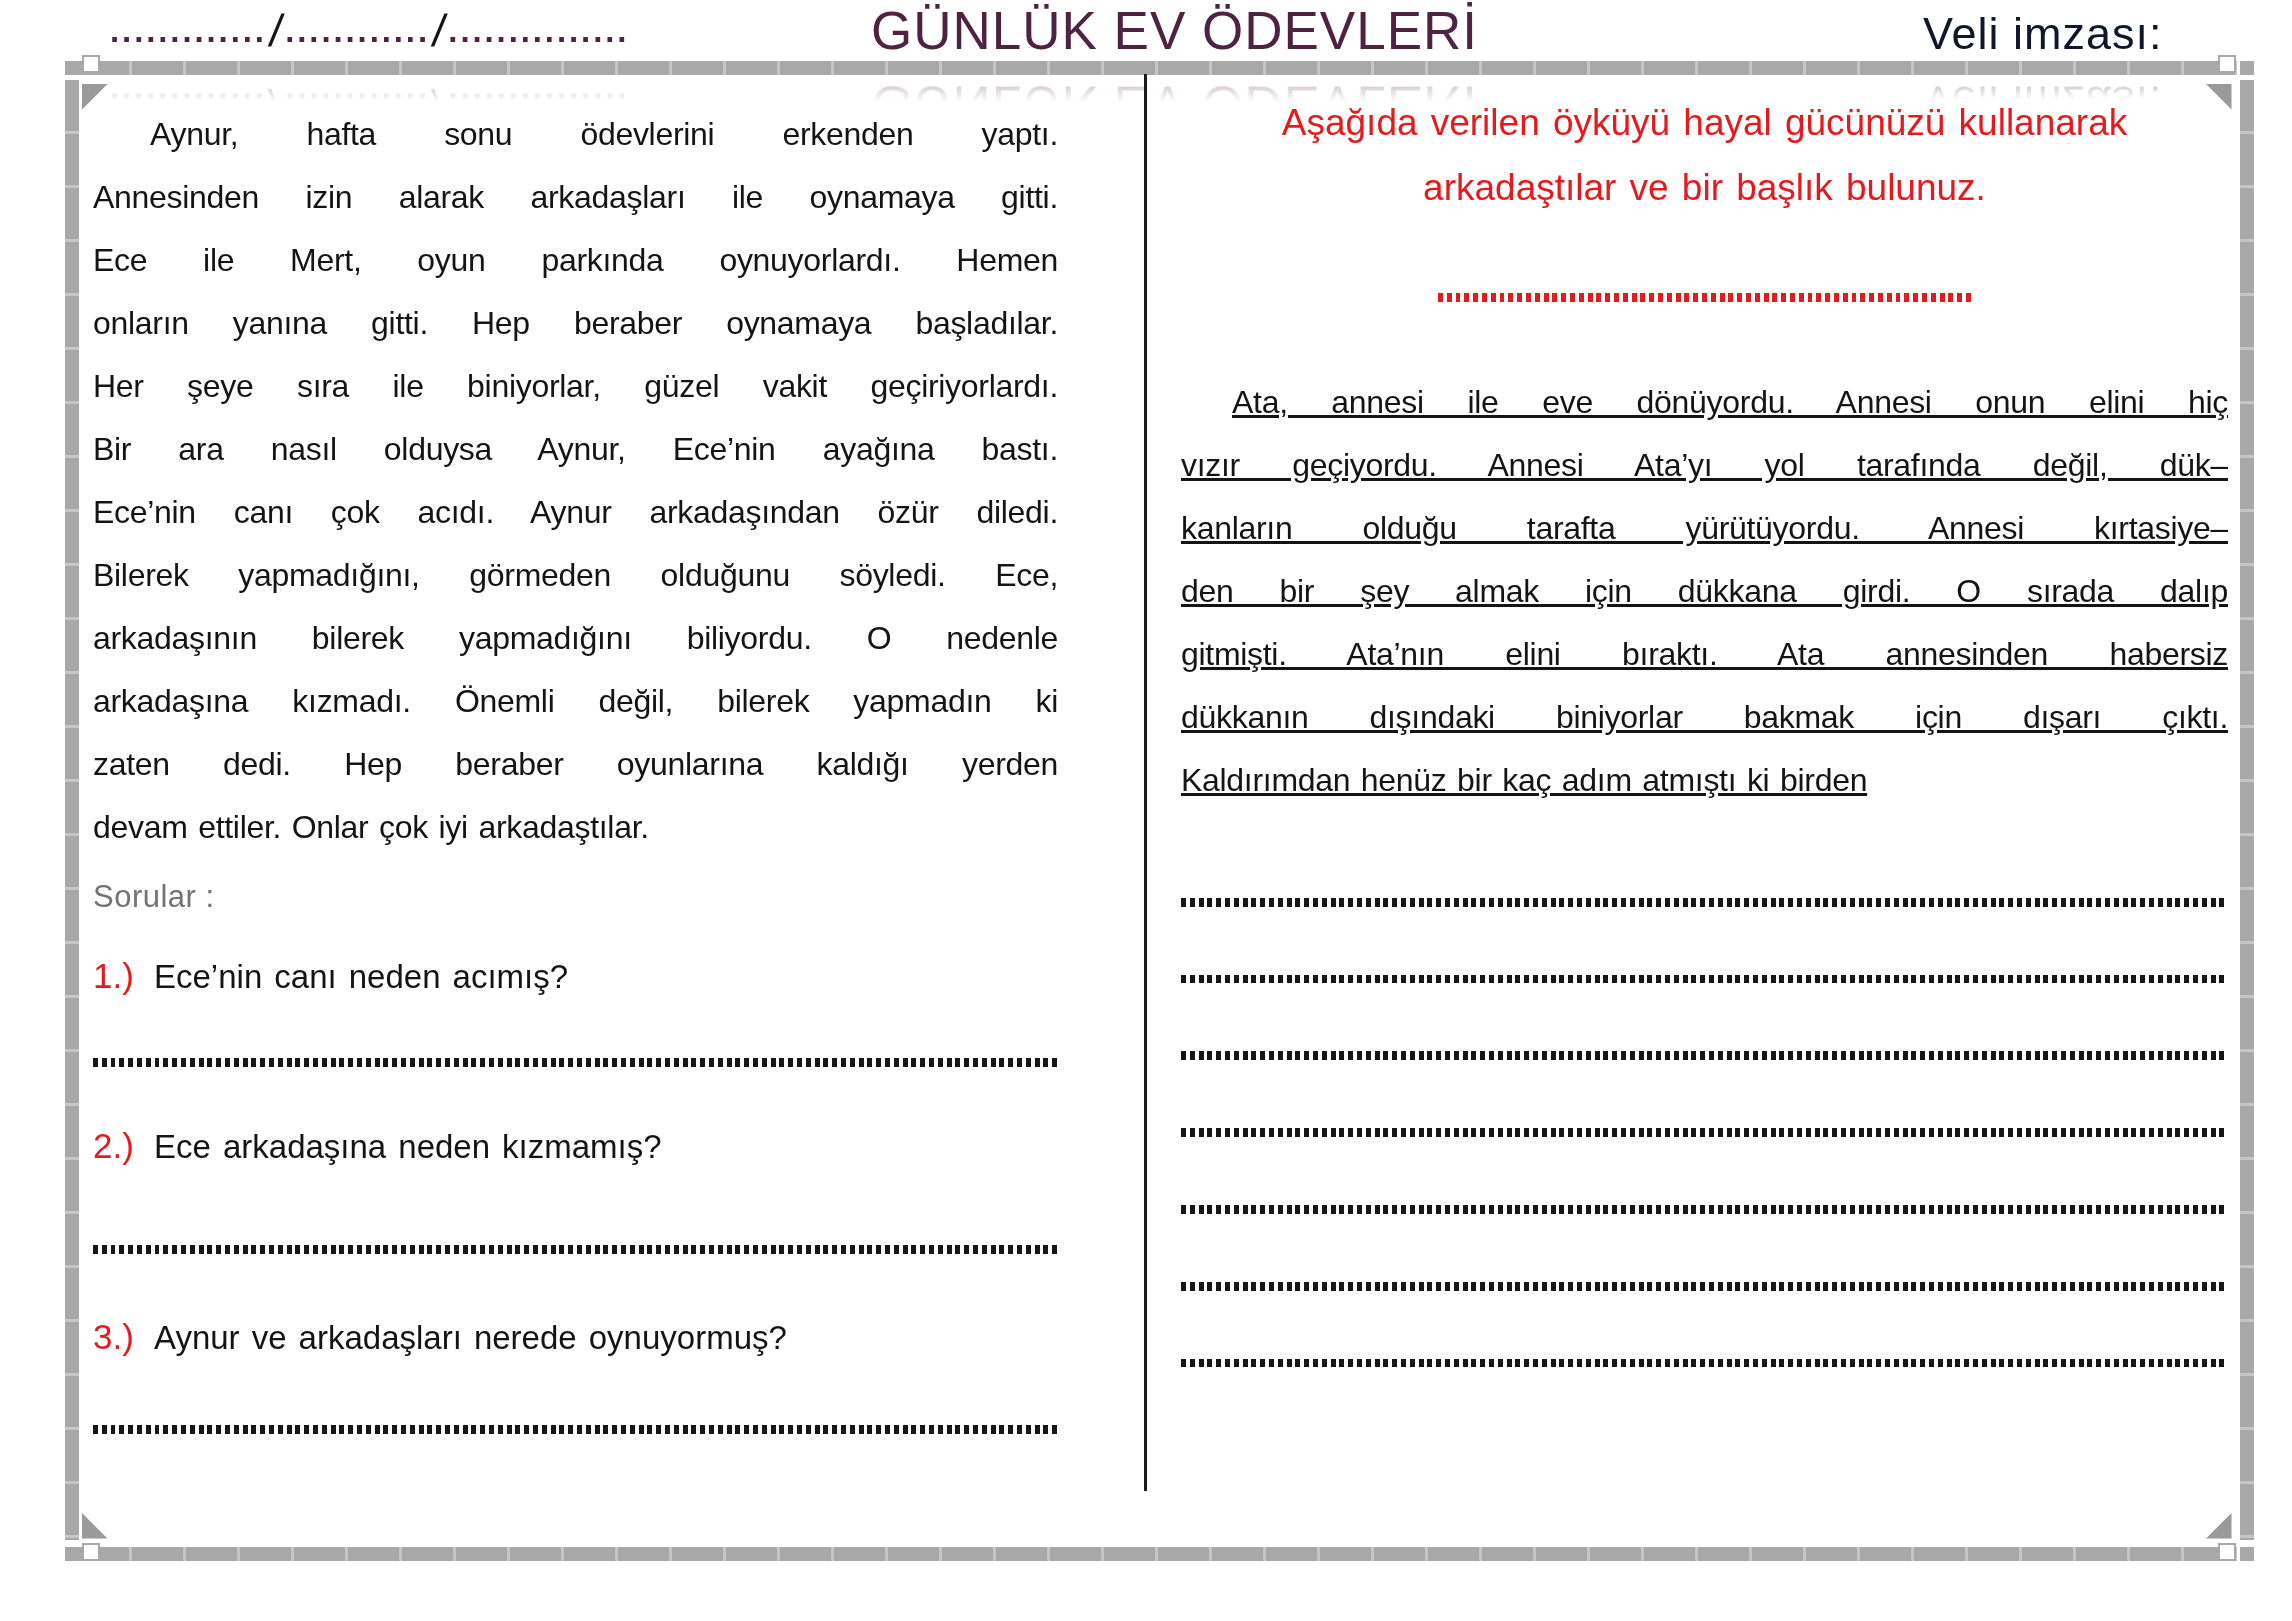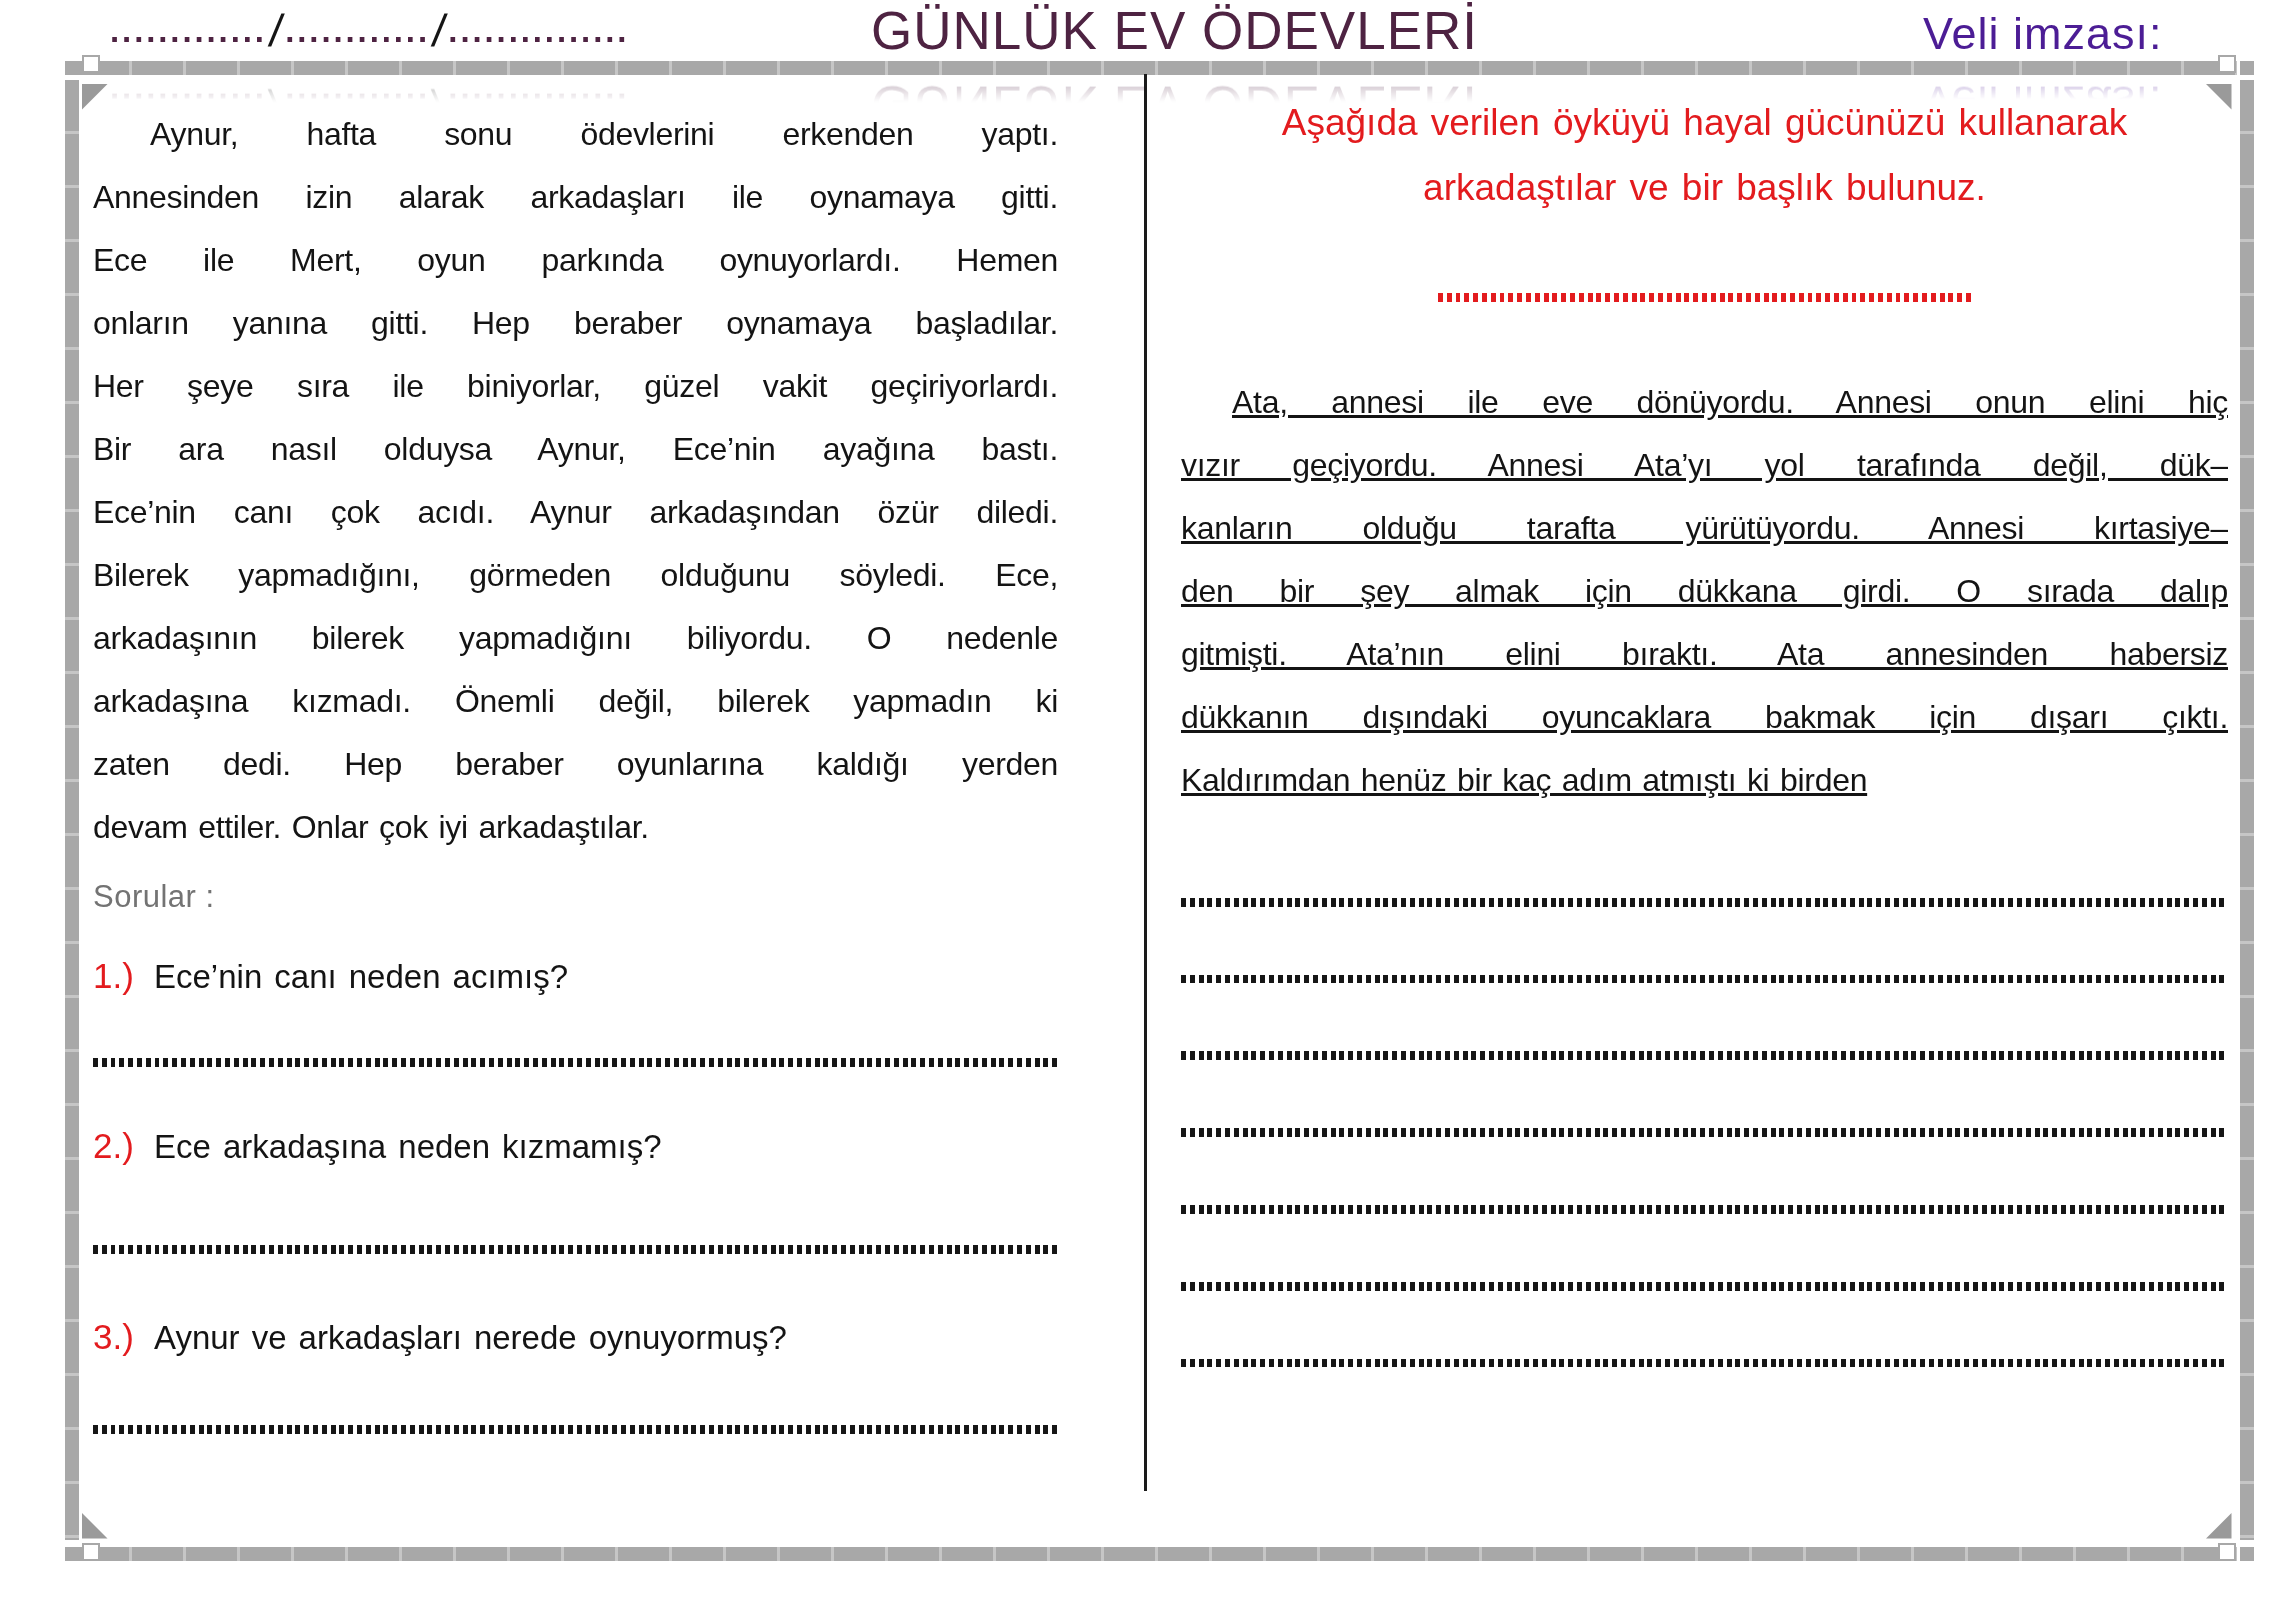--- a/index.html
+++ b/index.html
@@ -23,21 +23,21 @@
     position:relative;top:-3.9px;
   }
   .date-line .slash{font-size:45px;color:#151515;margin:0 2.9px;display:inline-block;transform:skewX(-8deg);}
   .title{
     left:0;right:0;top:2px;height:57px;line-height:57px;
     text-align:center;padding-left:56px;
     font-size:53px;letter-spacing:1px;color:#4e2342;
   }
   .veli{
     left:1923px;top:7.8px;height:51px;line-height:51px;
-    font-size:45px;color:#4c1d95;letter-spacing:1px;
+    font-size:45px;color:#0f172a;letter-spacing:1px;
   }
 
   
   .bar{position:absolute;background:repeating-linear-gradient(90deg,#a8a8a8 0 51px,#c6c6c6 51px 54px);}
   .bar.v{background:repeating-linear-gradient(180deg,#a8a8a8 0 51px,#c6c6c6 51px 54px);}
   .bar-top{left:78px;top:61px;width:2159px;height:13.7px;}
   .bar-bottom{left:78px;top:1547px;width:2159px;height:13.7px;}
   .bar-left{left:65px;top:80px;width:13.7px;height:1460px;}
   .bar-right{left:2240px;top:80px;width:13.7px;height:1460px;}
   .csq{position:absolute;width:13.7px;height:13.7px;background:#a8a8a8;}
@@ -168,21 +168,21 @@
         <div class="line first">Aşağıda verilen öyküyü hayal gücünüzü kullanarak</div>
         <div class="line last">arkadaştılar ve bir başlık bulunuz.</div>
       </div>
     <div class="dotline red-line"></div>
     <div class="story">
         <div class="line first">Ata, annesi ile eve dönüyordu. Annesi onun elini hiç</div>
         <div class="line">vızır geçiyordu. Annesi Ata’yı yol tarafında değil, dük–</div>
         <div class="line">kanların olduğu tarafta yürütüyordu. Annesi kırtasiye–</div>
         <div class="line">den bir şey almak için dükkana girdi. O sırada dalıp</div>
         <div class="line">gitmişti. Ata’nın elini bıraktı. Ata annesinden habersiz</div>
-        <div class="line">dükkanın dışındaki oyuncaklara bakmak için dışarı çıktı.</div>
+        <div class="line">dükkanın dışındaki biniyorlar bakmak için dışarı çıktı.</div>
         <div class="line last">Kaldırımdan henüz bir kaç adım atmıştı ki birden</div>
       </div>
     <div class="answers">
         <div class="dotline"></div>
         <div class="dotline"></div>
         <div class="dotline"></div>
         <div class="dotline"></div>
         <div class="dotline"></div>
         <div class="dotline"></div>
         <div class="dotline"></div>

